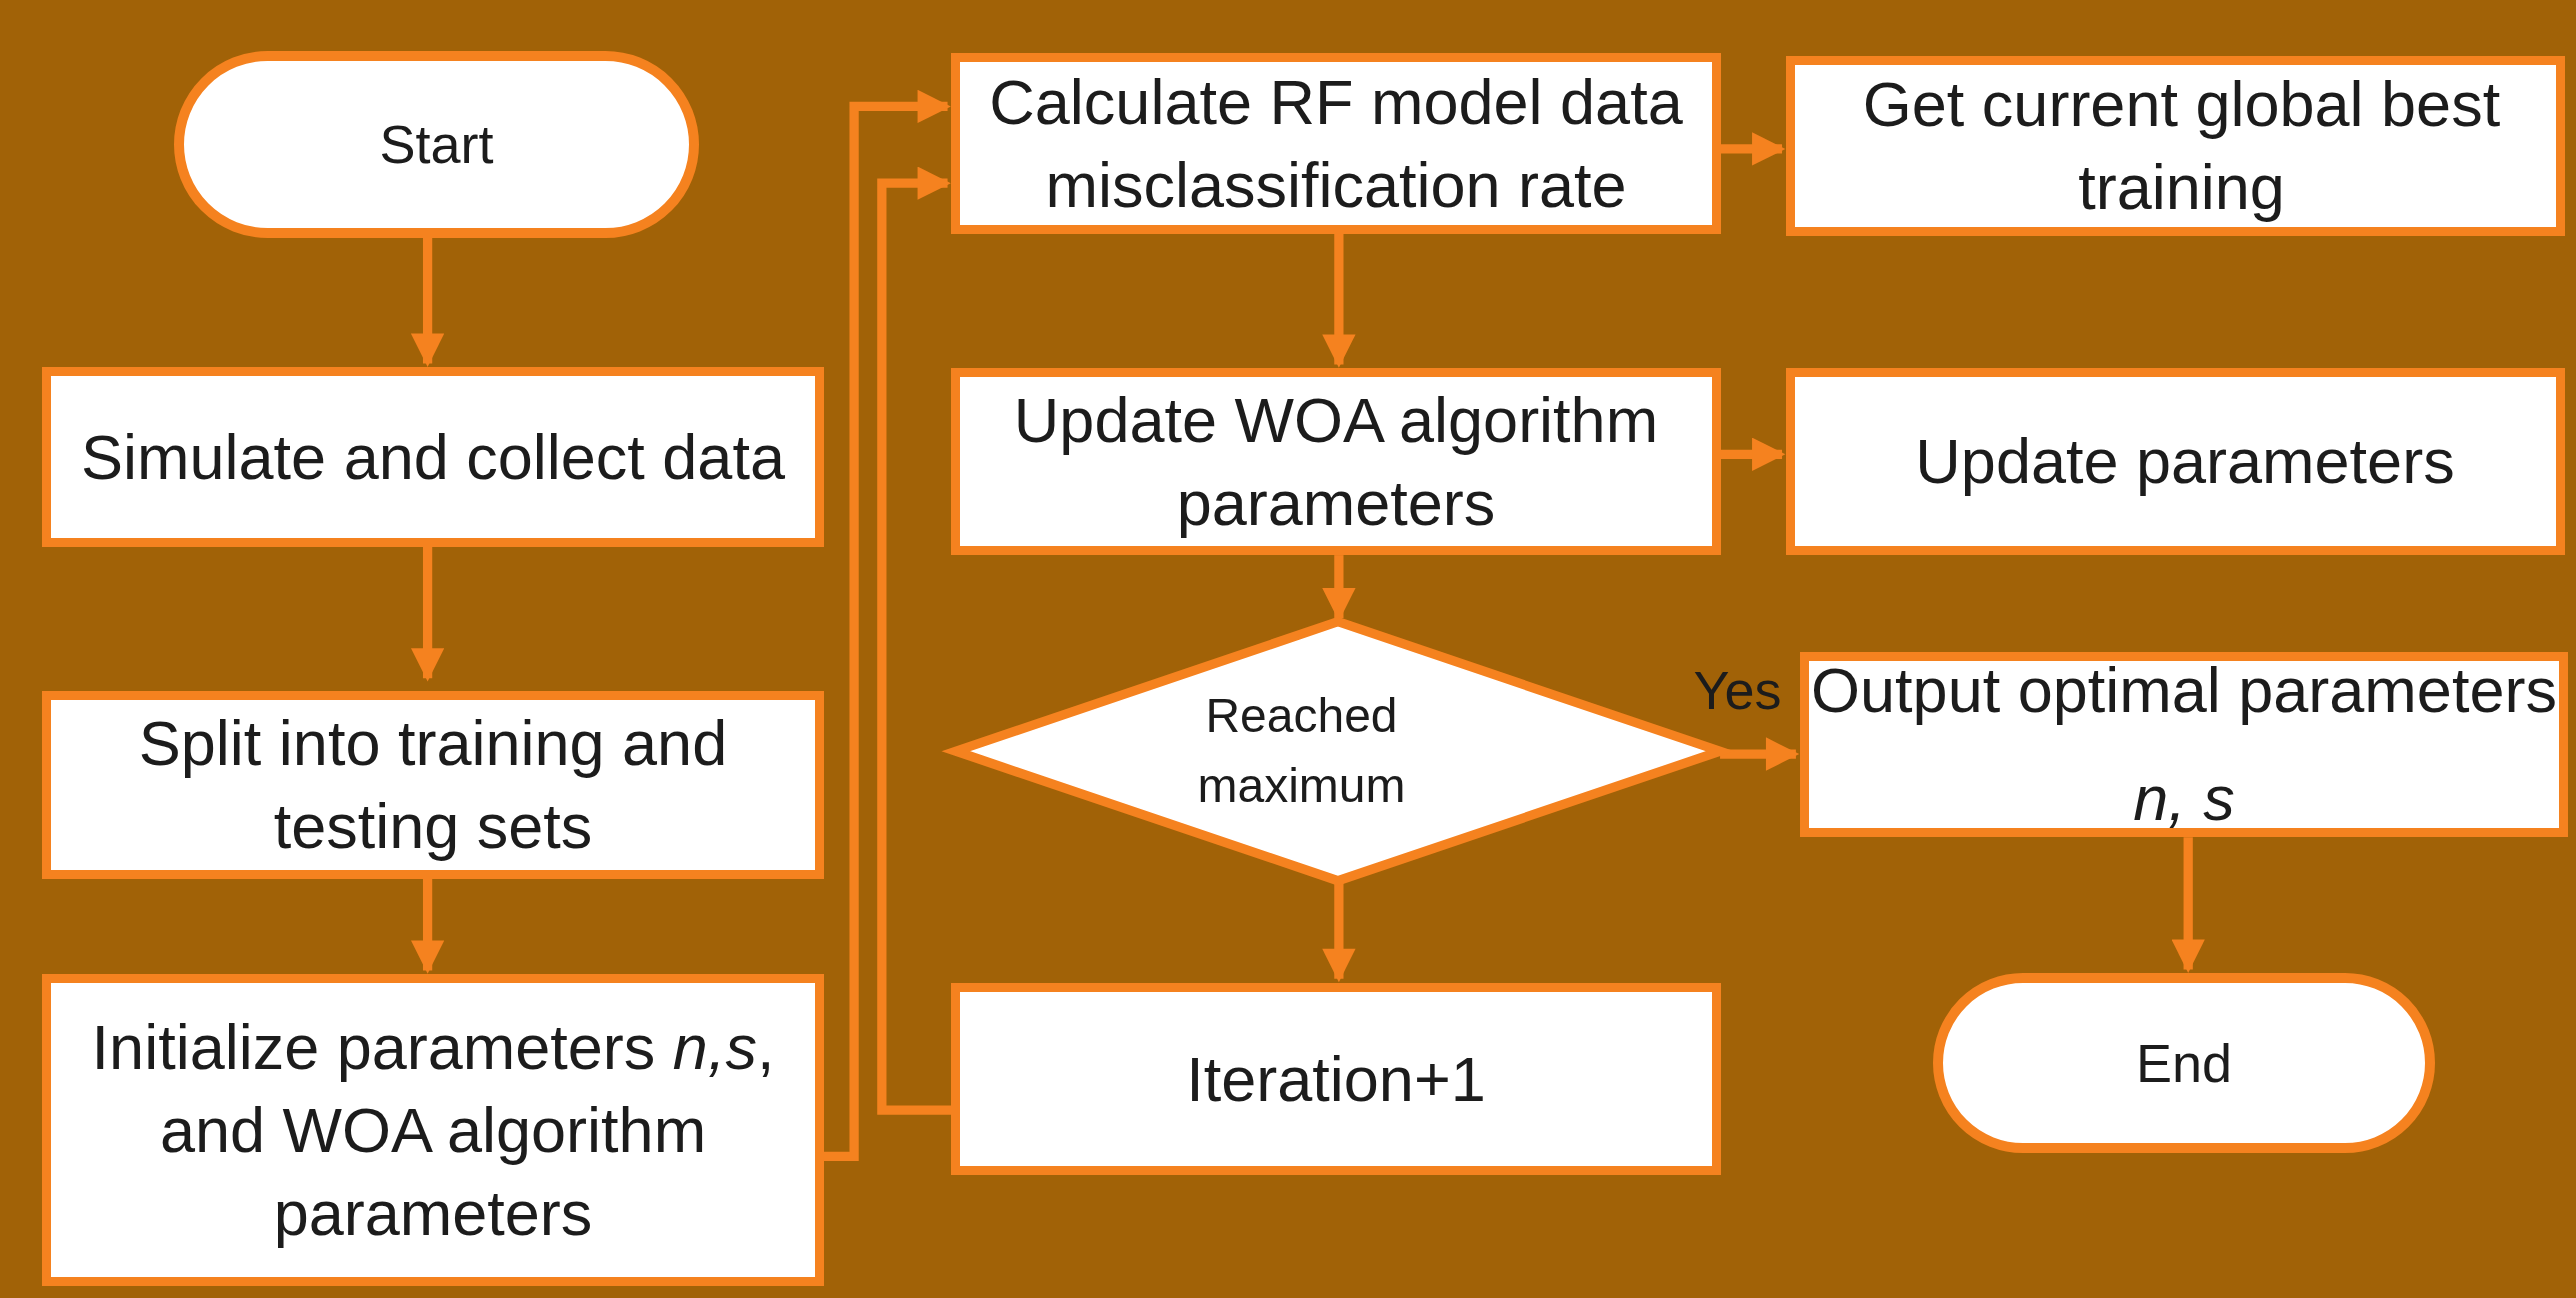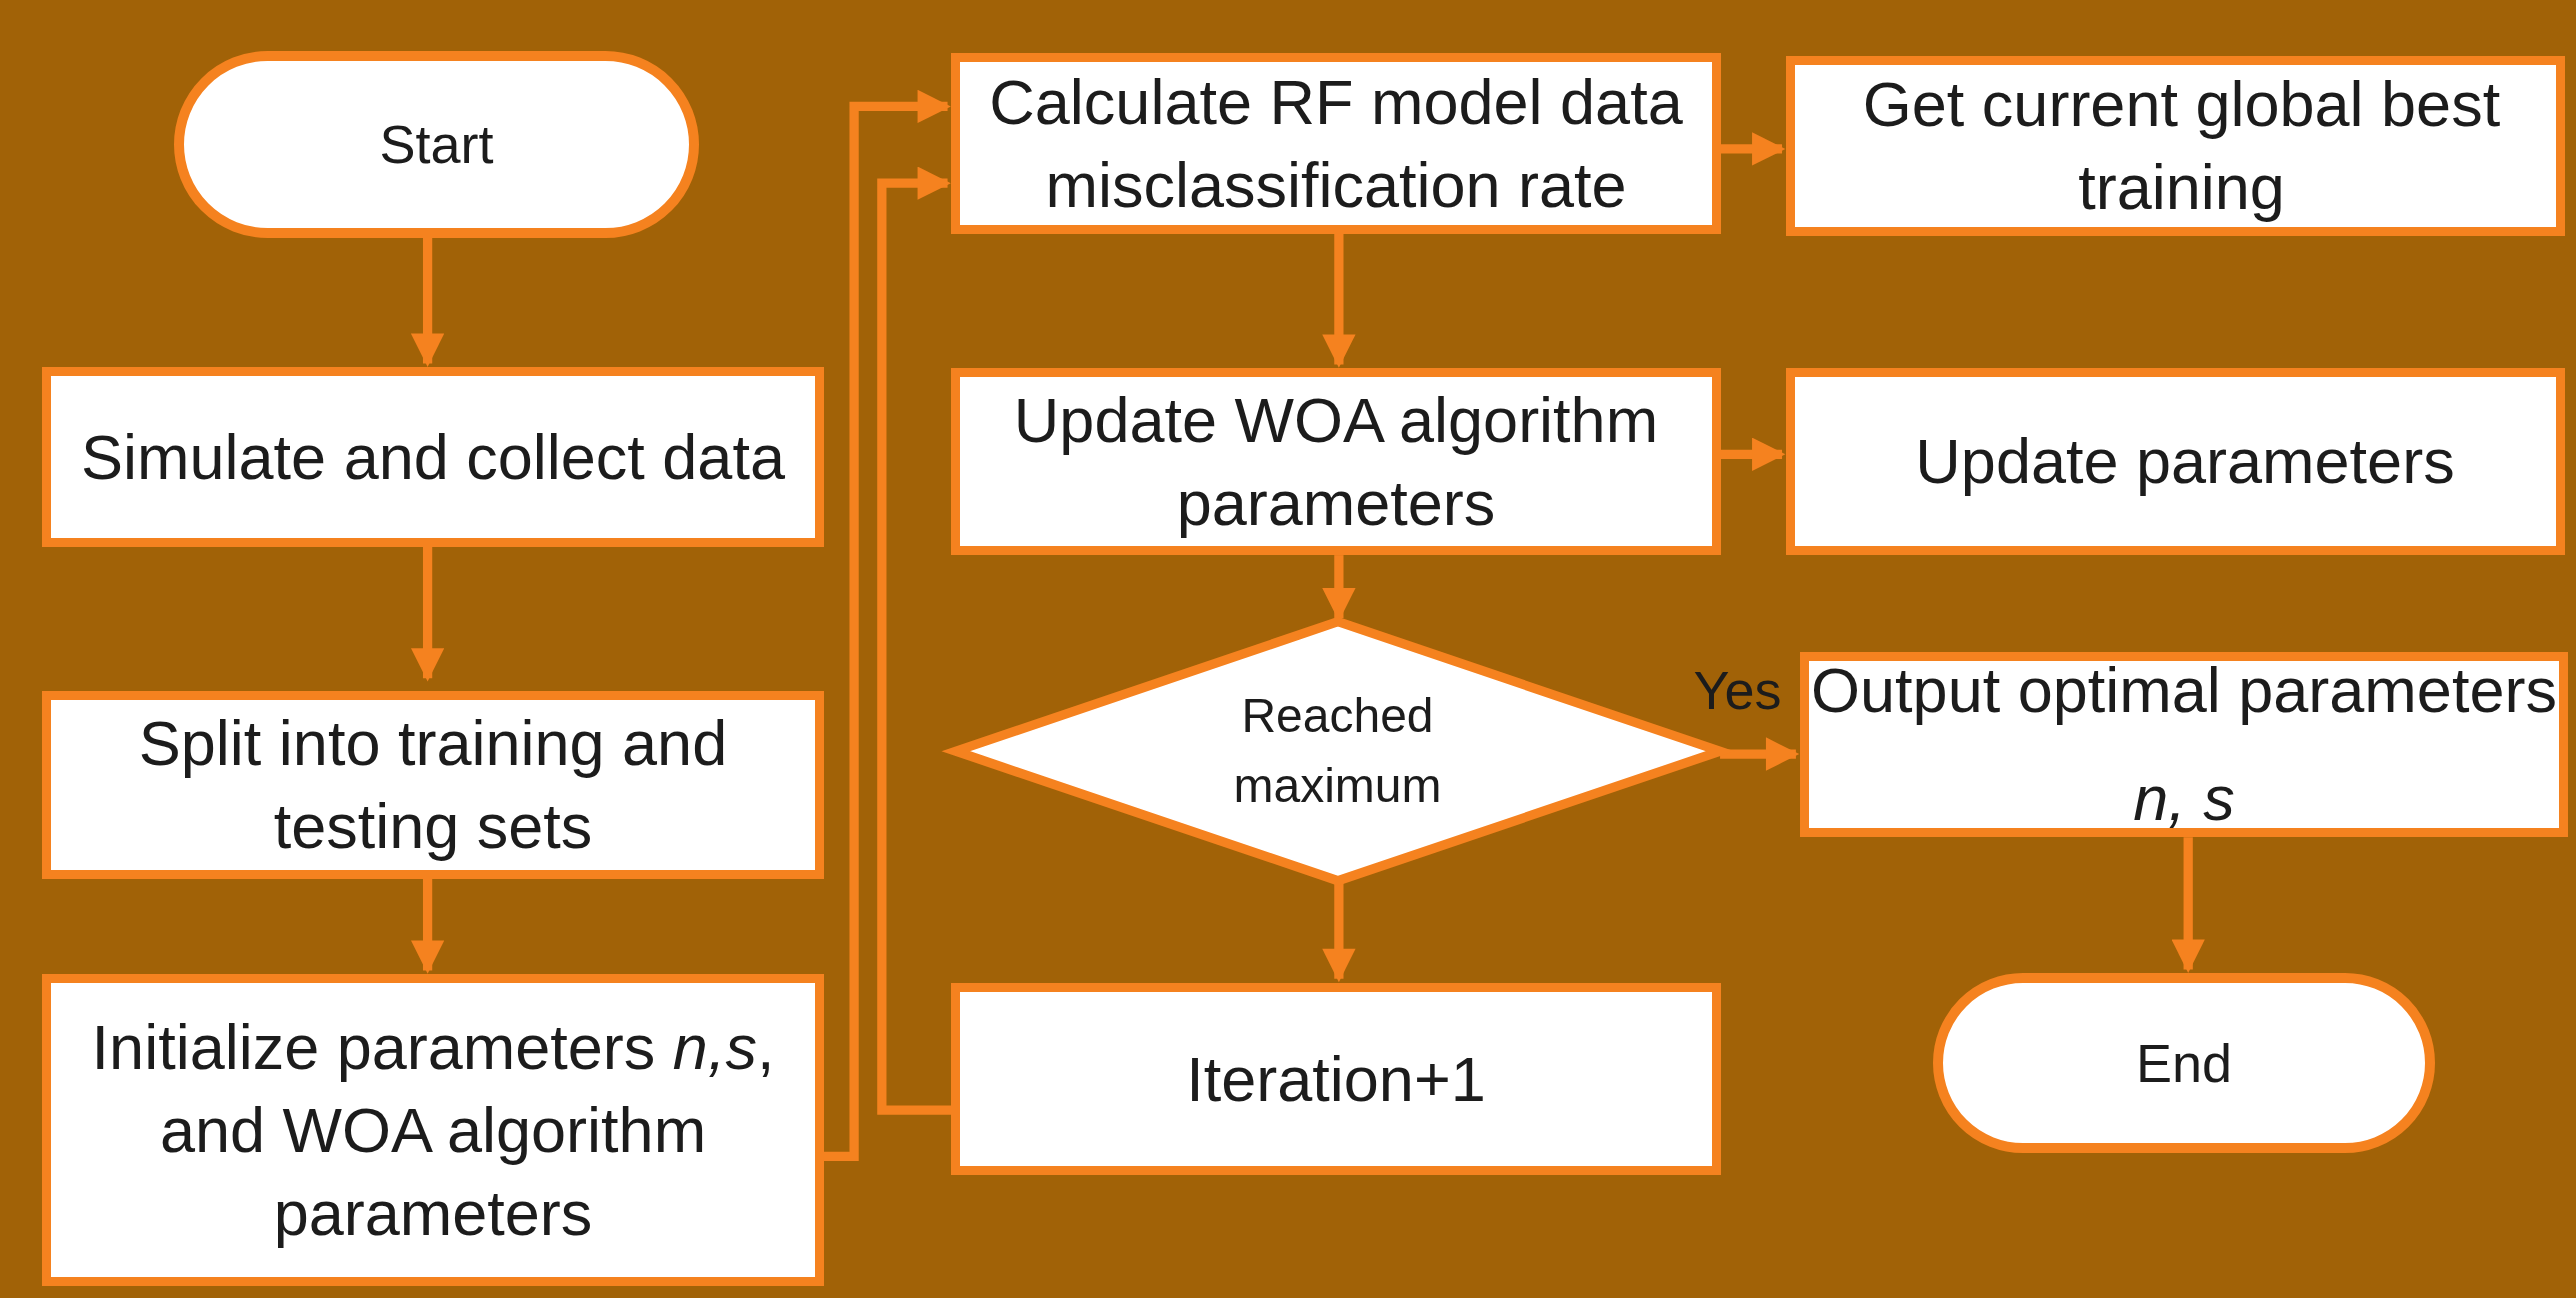--- a/index.html
+++ b/index.html
@@ -93,21 +93,21 @@
   <div class="node" style="left:951px;top:53px;width:770px;height:181px;">
     <div>Calculate RF model data</div>
     <div>misclassification rate</div>
   </div>
 
   <div class="node" style="left:951px;top:368px;width:770px;height:187px;">
     <div>Update WOA algorithm</div>
     <div>parameters</div>
   </div>
 
-  <div class="node transparent diamond-text" style="left:1048px;top:638px;width:579px;height:226px;">
+  <div class="node transparent diamond-text" style="left:1012px;top:638px;width:579px;height:226px;">
     <div>Reached</div>
     <div>maximum</div>
   </div>
 
   <div class="node" style="left:951px;top:983px;width:770px;height:192px;">
     <div>Iteration+1</div>
   </div>
 
   <div class="node" style="left:1786px;top:56px;width:779px;height:180px;padding-left:12px;">
     <div>Get current global best</div>

